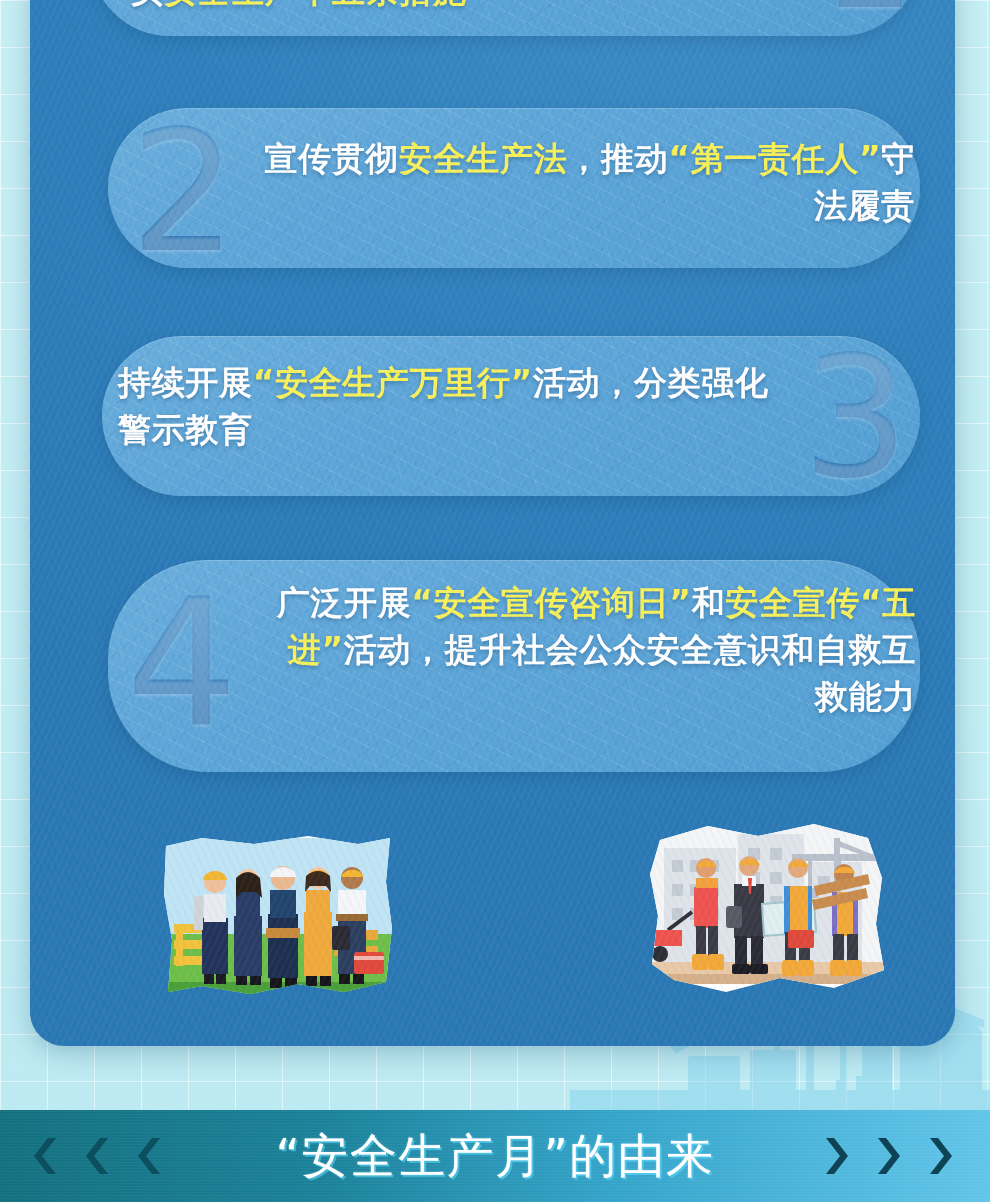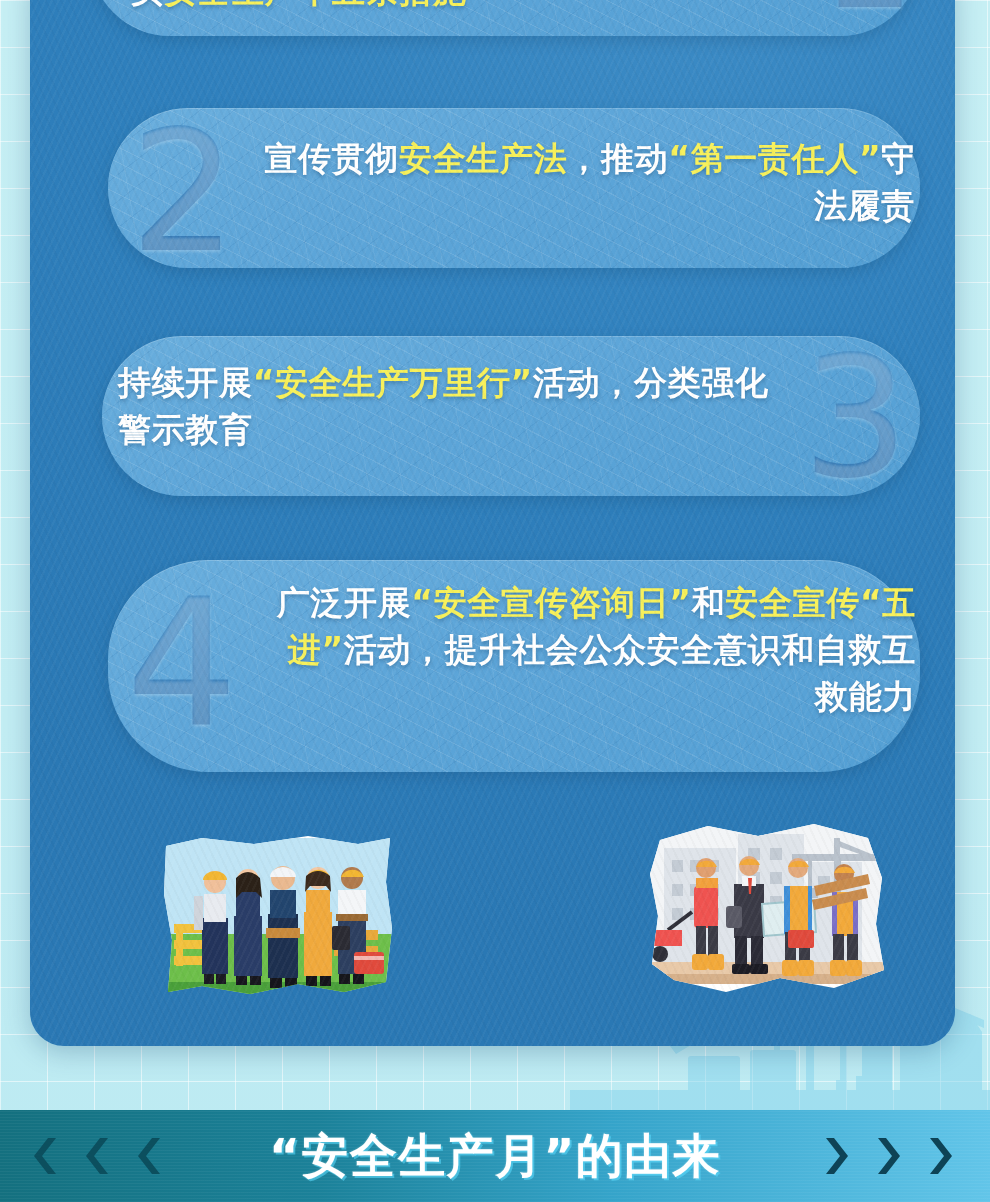--- a/index.html
+++ b/index.html
@@ -115,21 +115,21 @@
     background:linear-gradient(90deg,#14707f 0%,#1b8199 32%,#35a4ca 62%,#62c5e9 100%);
     display:flex; align-items:center; justify-content:center;
     overflow:hidden;
   }
   #banner::after{
     content:""; position:absolute; inset:0;
     background:repeating-linear-gradient(0deg, rgba(255,255,255,.045) 0 1px, transparent 1px 3px);
     pointer-events:none;
   }
   #banner-title {
-    color:#ffffff; font-size:47px; font-weight:700; letter-spacing:.03em;
+    color:#ffffff; font-size:47px; font-weight:400; letter-spacing:.03em;
     text-shadow:2px 2px 0 rgba(90,220,255,.55), 0 0 2px rgba(255,255,255,.4);
     z-index:2; white-space:nowrap;
   }
   .chev-group { position:absolute; display:flex; gap:6px; z-index:2; }
   #chev-left  { left:22px; }
   #chev-right { right:26px; }
 </style>
 </head>
 <body>
 

